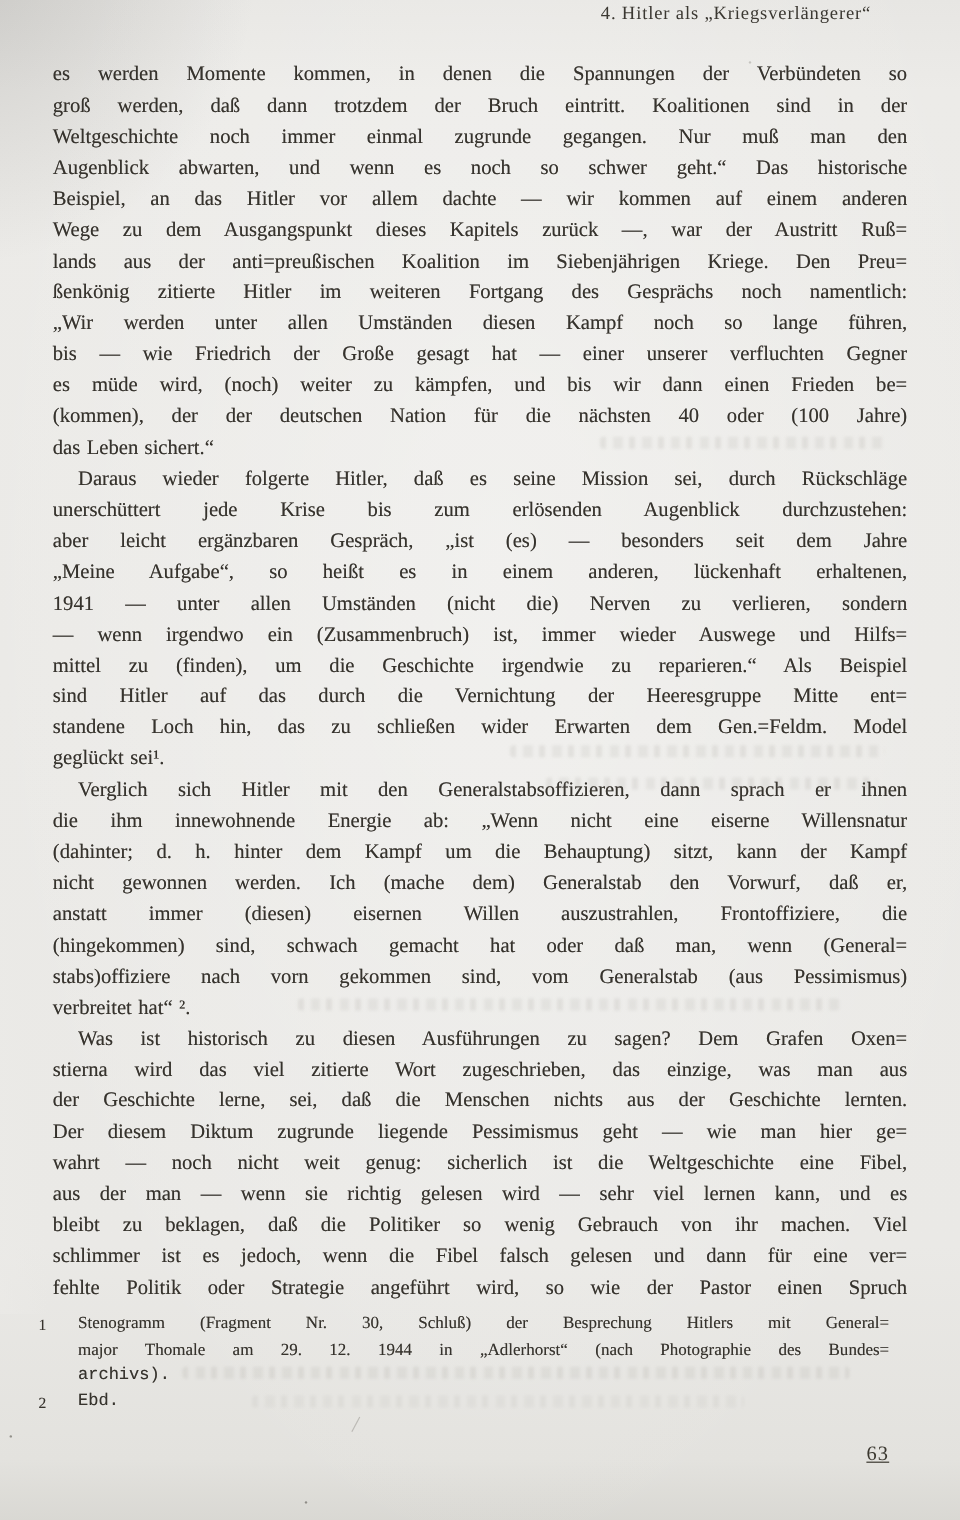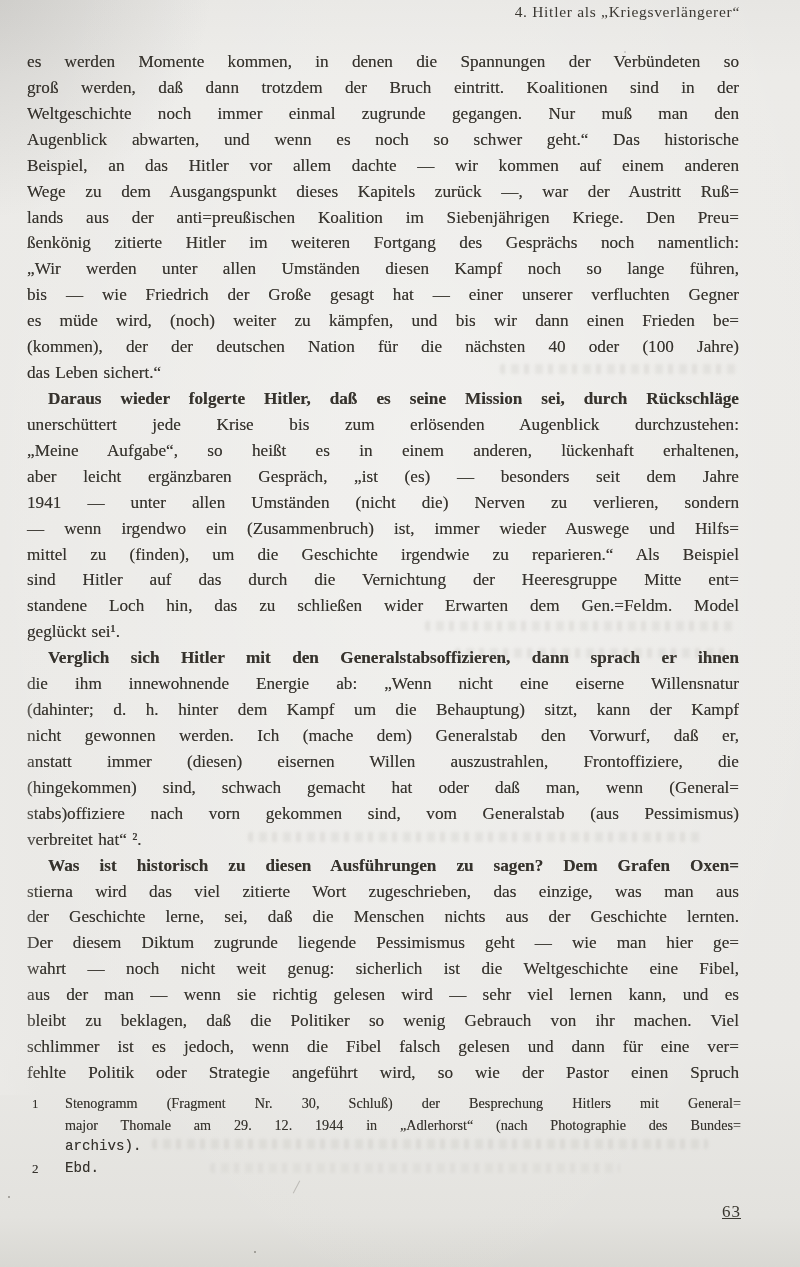--- a/index.html
+++ b/index.html
@@ -6,33 +6,33 @@
   body{
     width:800px;height:1267px;position:relative;overflow:hidden;
     font-family:"Liberation Serif","DejaVu Serif",serif;
     color:#36332d;
     background:
       radial-gradient(circle at -4% -2%, rgba(88,86,82,0.20), rgba(88,86,82,0) 16%),
       radial-gradient(ellipse at 52% 38%, rgba(255,255,255,0.30), rgba(255,255,255,0) 75%),
       linear-gradient(180deg,#e7e6e3 0%,#ecebe8 6%,#eae9e6 82%,#e3e2de 96%,#d9d8d3 100%);
   }
   .page-header{
-    position:absolute;top:3px;right:60px;
+    position:absolute;top:3px;right:74px;
     font-size:15.5px;letter-spacing:0.7px;color:#3b3832;
     white-space:nowrap;
   }
   .bodytext{
-    position:absolute;top:49px;left:27px;width:712px;
+    position:absolute;top:49px;left:44px;width:712px;
     font-size:17.2px;line-height:25.92px;
     word-spacing:0.06em;
     text-shadow:0 0 0.4px rgba(55,50,45,0.55);
   }
   .line{text-align:justify;text-align-last:justify;white-space:normal;}
   .line.left{text-align-last:left;}
-  .line.indent{padding-left:21px;font-weight:bold;}
+  .line.indent{padding-left:21px;}
   .footnotes{
     position:absolute;top:1093px;left:29px;width:712px;
     font-size:14.2px;line-height:21.7px;
     word-spacing:0.05em;
     text-shadow:0 0 0.3px rgba(55,50,45,0.5);
   }
   .fn{display:flex;}
   .fn-marker{flex:0 0 33px;padding-left:3px;font-size:13px;}
   .fn-lines{flex:1;}
   .fn-line{text-align:justify;text-align-last:justify;}
@@ -74,22 +74,22 @@
     <div class="line">Wege zu dem Ausgangspunkt dieses Kapitels zurück —, war der Austritt Ruß=</div>
     <div class="line">lands aus der anti=preußischen Koalition im Siebenjährigen Kriege. Den Preu=</div>
     <div class="line">ßenkönig zitierte Hitler im weiteren Fortgang des Gesprächs noch namentlich:</div>
     <div class="line">„Wir werden unter allen Umständen diesen Kampf noch so lange führen,</div>
     <div class="line">bis — wie Friedrich der Große gesagt hat — einer unserer verfluchten Gegner</div>
     <div class="line">es müde wird, (noch) weiter zu kämpfen, und bis wir dann einen Frieden be=</div>
     <div class="line">(kommen), der der deutschen Nation für die nächsten 40 oder (100 Jahre)</div>
     <div class="line left">das Leben sichert.“</div>
     <div class="line indent">Daraus wieder folgerte Hitler, daß es seine Mission sei, durch Rückschläge</div>
     <div class="line">unerschüttert jede Krise bis zum erlösenden Augenblick durchzustehen:</div>
+    <div class="line">aber leicht ergänzbaren Gespräch, „ist (es) — besonders seit dem Jahre</div>
     <div class="line">„Meine Aufgabe“, so heißt es in einem anderen, lückenhaft erhaltenen,</div>
-    <div class="line">aber leicht ergänzbaren Gespräch, „ist (es) — besonders seit dem Jahre</div>
     <div class="line">1941 — unter allen Umständen (nicht die) Nerven zu verlieren, sondern</div>
     <div class="line">— wenn irgendwo ein (Zusammenbruch) ist, immer wieder Auswege und Hilfs=</div>
     <div class="line">mittel zu (finden), um die Geschichte irgendwie zu reparieren.“ Als Beispiel</div>
     <div class="line">sind Hitler auf das durch die Vernichtung der Heeresgruppe Mitte ent=</div>
     <div class="line">standene Loch hin, das zu schließen wider Erwarten dem Gen.=Feldm. Model</div>
     <div class="line left">geglückt sei¹.</div>
     <div class="line indent">Verglich sich Hitler mit den Generalstabsoffizieren, dann sprach er ihnen</div>
     <div class="line">die ihm innewohnende Energie ab: „Wenn nicht eine eiserne Willensnatur</div>
     <div class="line">(dahinter; d. h. hinter dem Kampf um die Behauptung) sitzt, kann der Kampf</div>
     <div class="line">nicht gewonnen werden. Ich (mache dem) Generalstab den Vorwurf, daß er,</div>

